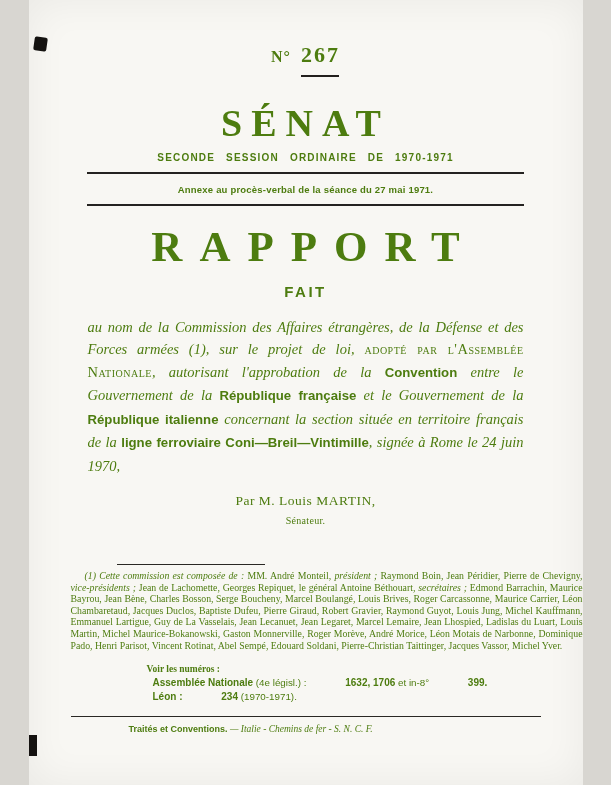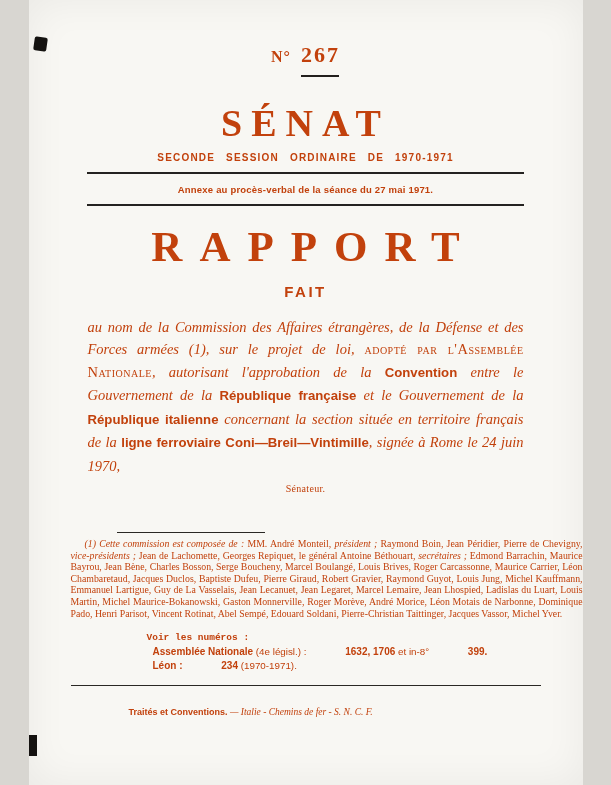--- a/index.html
+++ b/index.html
@@ -2,21 +2,21 @@
 <html><head>
 <meta charset="utf-8">
 <style>
   html,body{margin:0;padding:0;background:#d8d6d1;}
   .page{
     position:relative;
     width:554px;height:785px;
     margin:0 auto;
     background:#f8f7f3;
     overflow:hidden;
-    color:#c2410c;
+    color:#4d7c0f;
     font-family:"Liberation Serif", serif;
     box-shadow:inset 0 0 40px rgba(0,0,0,.06);
   }
   .center{text-align:center;}
   .content{padding:42px 42px 0 42px;}
 
   
   .doc-number{font-weight:bold;font-size:16px;letter-spacing:1px;}
   .doc-number .big{font-size:22px;letter-spacing:2px;margin-left:10px;}
   .num-underline{width:38px;height:2px;background:#221f1c;margin:7px auto 0;transform:translateX(14px);}
@@ -44,26 +44,26 @@
   .senateur-line{font-size:10px;margin-top:6px;letter-spacing:.3px;}
 
   
   .footnote-sep{width:148px;height:1px;background:#2a2824;margin:38px 0 0 46px;}
   .footnote{
     width:512px;margin:5px auto 0;
     font-size:9.8px;line-height:11.6px;
     text-align:justify;text-indent:14px;
   }
 
-  .voir-line{font-size:9.5px;font-weight:bold;margin:13px 0 0 76px;font-family:Liberation Mono, monospace;}
+  .voir-line{font-size:9.5px;font-weight:bold;margin:13px 0 0 76px;font-family:Liberation Serif, serif;}
   .ref-line{font-size:9.8px;margin:3px 0 0 46px;font-family:"Liberation Sans",sans-serif;}
   .ref-line .b{font-size:10px;margin-left:36px;}
 
   .bottom-rule{height:1px;background:#2a2824;width:470px;margin:14px auto 0;}
-  .footer-line{font-size:9.5px;margin:21px 0 0 58px;}
+  .footer-line{font-size:9.5px;margin:7px 0 0 58px;}
   .footer-line .b{font-size:9px;}
 
   
   .artifact{position:absolute;background:#141210;}
   .artifact.a1{left:5px;top:37px;width:13px;height:14px;border-radius:2px;transform:rotate(8deg);}
   .artifact.a2{left:0;top:735px;width:8px;height:21px;}
 </style>
 </head>
 <body>
 
@@ -83,20 +83,21 @@
 
     <div class="rule"></div>
     <div class="annexe-line center">Annexe au procès-verbal de la séance du 27 mai 1971.</div>
     <div class="rule thin"></div>
 
     <div class="report-title center">RAPPORT</div>
     <div class="fait-line center">FAIT</div>
 
     <p class="body-par"><span class="it">au nom de la Commission des Affaires étrangères, de la Défense et des Forces armées (1), sur le projet de loi, </span><span class="sc">adopté par l'Assemblée Nationale</span><span class="it">, autorisant l'approbation de la </span><span class="b">Convention</span><span class="it"> entre le Gouvernement de la </span><span class="b">République française</span><span class="it"> et le Gouvernement de la </span><span class="b">République italienne</span><span class="it"> concernant la section située en territoire français de la </span><span class="b">ligne ferroviaire Coni—Breil—Vintimille</span><span class="it">, signée à Rome le 24 juin 1970,</span></p>
 
+    <div class="par-line center">Par M. Louis MARTIN,</div>
     <div class="senateur-line center">Sénateur.</div>
 
     <div class="footnote-sep"></div>
     <p class="footnote"><span class="it">(1) Cette commission est composée de : </span><span>MM. André Monteil, </span><span class="it">président ; </span><span>Raymond Boin, Jean Péridier, Pierre de Chevigny, </span><span class="it">vice-présidents ; </span><span>Jean de Lachomette, Georges Repiquet, le général Antoine Béthouart, </span><span class="it">secrétaires ; </span><span>Edmond Barrachin, Maurice Bayrou, Jean Bène, Charles Bosson, Serge Boucheny, Marcel Boulangé, Louis Brives, Roger Carcassonne, Maurice Carrier, Léon Chambaretaud, Jacques Duclos, Baptiste Dufeu, Pierre Giraud, Robert Gravier, Raymond Guyot, Louis Jung, Michel Kauffmann, Emmanuel Lartigue, Guy de La Vasselais, Jean Lecanuet, Jean Legaret, Marcel Lemaire, Jean Lhospied, Ladislas du Luart, Louis Martin, Michel Maurice-Bokanowski, Gaston Monnerville, Roger Morève, André Morice, Léon Motais de Narbonne, Dominique Pado, Henri Parisot, Vincent Rotinat, Abel Sempé, Edouard Soldani, Pierre-Christian Taittinger, Jacques Vassor, Michel Yver.</span></p>
 
     <div class="voir-line">Voir les numéros :</div>
     <div class="ref-line"><span class="b">Assemblée Nationale</span><span> (4e législ.) : </span><span class="b">1632, 1706</span><span> et in-8° </span><span class="b">399.</span></div>
     <div class="ref-line"><span class="b">Léon : </span><span class="b">234 </span><span>(1970-1971).</span></div>
 
     <div class="bottom-rule"></div>

